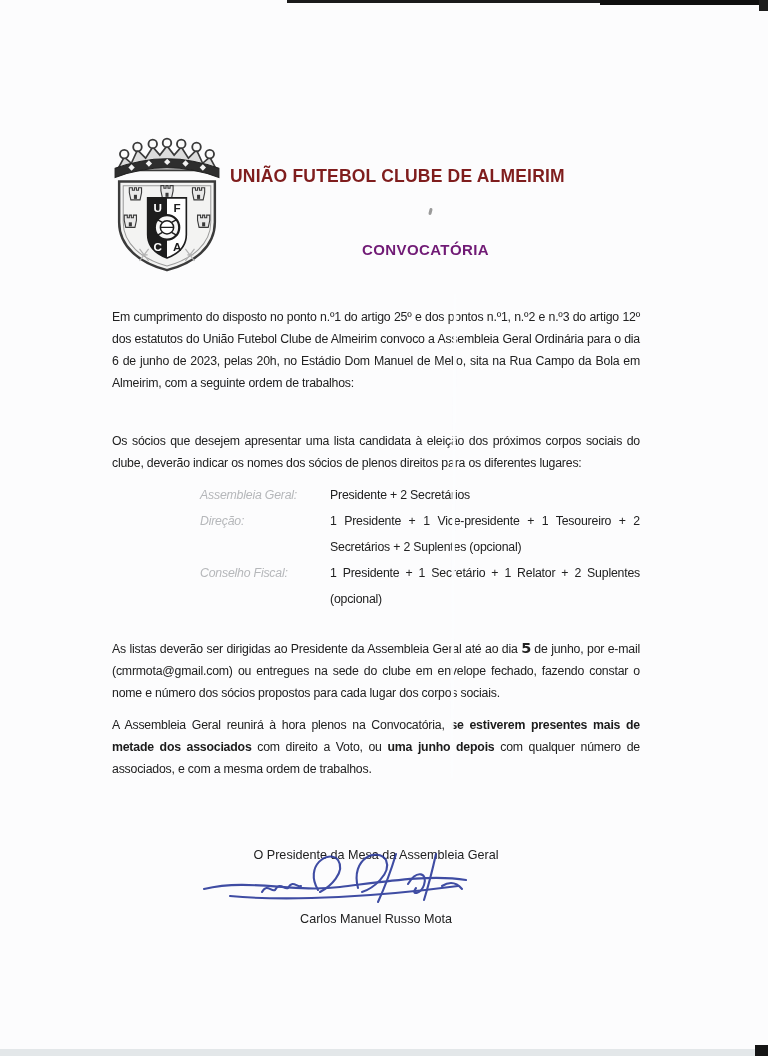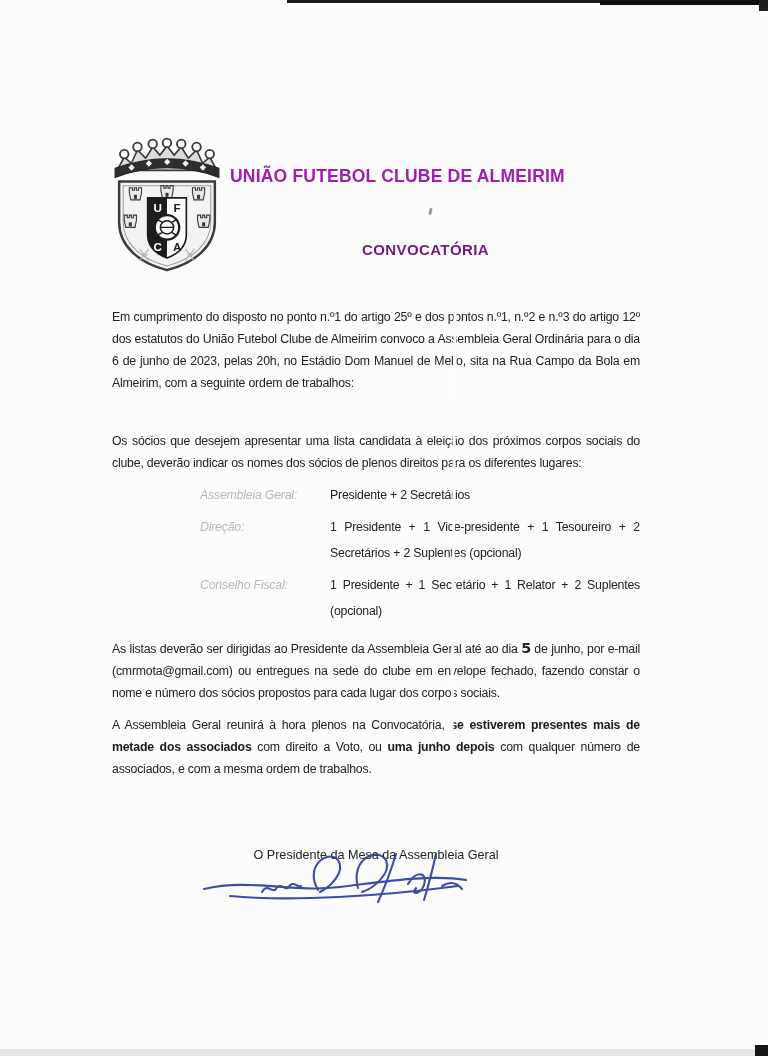--- a/index.html
+++ b/index.html
@@ -19,34 +19,34 @@
   .top-right-notch{position:absolute;top:0;right:0;width:9px;height:11px;background:#1d1d1d;}
   .bottom-strip{position:absolute;bottom:0;left:0;width:100%;height:7px;background:#e3e7e9;}
   .bottom-right-black{position:absolute;bottom:0;right:0;width:13px;height:11px;background:#151515;}
   .speck{position:absolute;left:429px;top:208px;width:3px;height:7px;background:#9a9a9a;transform:rotate(14deg);border-radius:2px;}
   .crease{position:absolute;left:452px;top:294px;width:3px;height:484px;background:rgba(252,253,254,.95);transform:rotate(.4deg);z-index:6;}
 
   
   .logo{position:absolute;left:111px;top:136px;width:112px;height:138px;}
   .club-name{
     position:absolute;left:230px;top:166px;width:360px;
-    font-size:17.5px;font-weight:700;color:#a21caf;letter-spacing:.2px;margin:0;
+    font-size:17.5px;font-weight:700;color:#7f1d1d;letter-spacing:.2px;margin:0;
   }
   .doc-title{
     position:absolute;left:362px;top:241px;
     font-size:15px;font-weight:700;color:#701a75;letter-spacing:.4px;margin:0;
   }
 
   
   .main{position:absolute;left:112px;top:0;width:528px;height:1056px;font-size:12.3px;letter-spacing:-.2px;}
   .main p{margin:0;line-height:22px;text-align:justify;position:absolute;width:528px;}
   .p1{top:306px;}
   .agenda{top:398px;text-align:left !important;text-indent:43px;}
   .p2{top:430px;}
-  .positions{position:absolute;top:482px;left:88px;width:440px;display:flex;flex-direction:column;gap:6px;}
+  .positions{position:absolute;top:482px;left:88px;width:440px;display:flex;flex-direction:column;}
   .prow{display:flex;align-items:flex-start;}
   .plabel{flex:none;width:130px;color:#b5b7ba;font-style:italic;line-height:26px;}
   .pvalue{width:310px;text-align:justify;line-height:26px;color:#212121;}
   .p3{top:637px;}
   .p4{top:714px;}
   .p4 b, .p3 b{font-weight:700;color:#1b1b1b;}
   .hand5{font-weight:800;font-size:14.5px;font-family:"DejaVu Sans",sans-serif;letter-spacing:-.5px;}
 
   
   .place-date{position:absolute;left:112px;top:814px;width:528px;text-align:center;font-size:12.6px;margin:0;line-height:22px;}
@@ -176,14 +176,15 @@
       <path d="M62,47 c5,-9 9,0 13,-2 c5,-9 9,0 13,-2 c5,-9 9,0 13,-2"></path>
       <path d="M118,45 C104,21 128,4 138,15 C146,27 130,42 120,47"></path>
       <path d="M158,43 C150,13 178,2 186,15 C192,29 172,44 162,47"></path>
       <path d="M196,9 C190,29 183,46 178,57"></path>
       <path d="M208,39 c9,-15 20,-11 16,1 c-3,9 -14,11 -8,3"></path>
       <path d="M236,9 C232,27 228,42 224,55"></path>
       <path d="M242,41 c8,-5 15,-3 20,3"></path>
     </g>
   </svg>
 
+  <p class="sig-name">Carlos Manuel Russo Mota</p>
 
 </div>
 
 </body></html>

